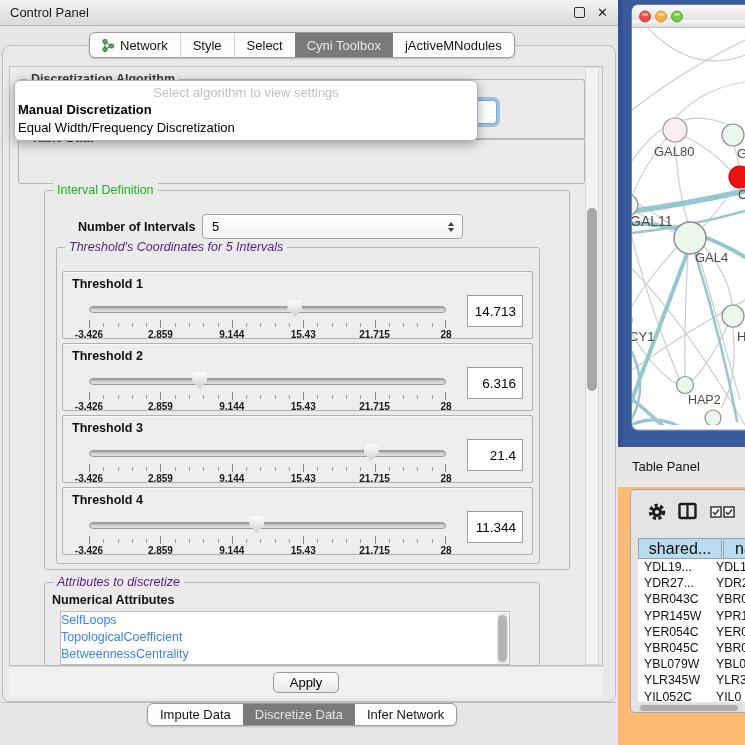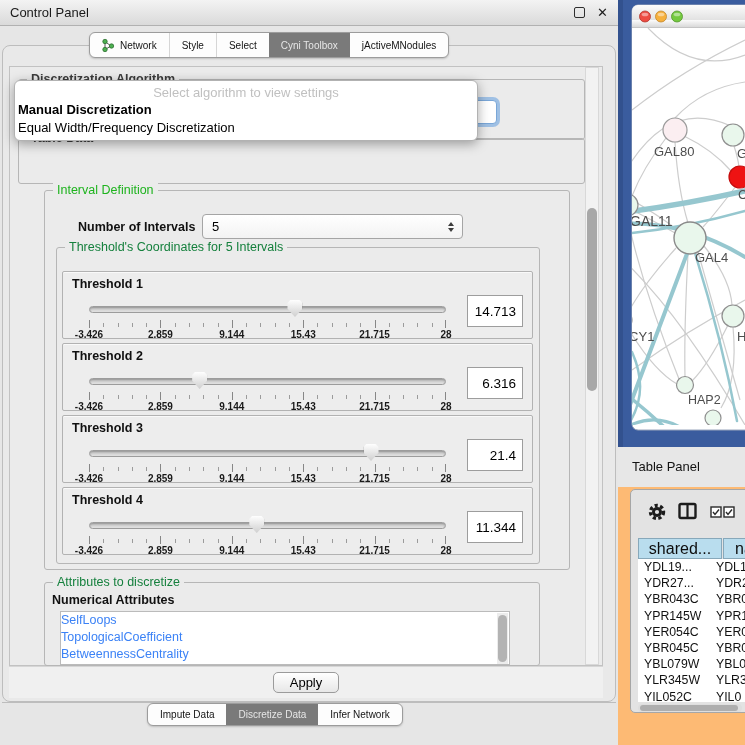--- a/index.html
+++ b/index.html
@@ -25,35 +25,35 @@
   }
   .tabstrip {
     position:absolute; height:26px; display:flex; background:#fdfdfd;
     border:1px solid #9c9c9c; border-radius:6px; overflow:hidden;
     box-shadow:0 1px 2px rgba(0,0,0,.18); z-index:3;
   }
   .tabstrip.top { left:89px; top:32px; }
   .tabstrip.bottom { left:147px; top:703px; height:23px; }
   .tab {
     display:flex; align-items:center; gap:5px; padding:0 12px;
-    font-size:10px; color:#141414; border-left:1px solid #d6d6d6; background:transparent;
+    font-size:13px; color:#141414; border-left:1px solid #d6d6d6; background:transparent;
   }
   .tab:first-child { border-left:none; }
   .tab.sel { background:#7a7a7a; color:#e6e6e6; border-left:none; }
   .tab.sel + .tab { border-left:none; }
   .bline { position:absolute; left:2px; top:702px; width:614px; border-top:1px solid #bdbdbd; }
   .inner {
     position:absolute; left:9px; top:66px; width:594px; height:600px;
     border:1px solid #c2c2c2; background:#ebebeb;
   }
   
   .group { position:absolute; border:1px solid #b6b6b6; border-radius:3px; }
   .gtitle { position:absolute; top:-8px; left:8px; background:#ebebeb; padding:0 4px; font-size:12.5px; white-space:nowrap; }
   .gtitle.green { color:#1db31d; }
-  .gtitle.blue { color:#15803d; }
+  .gtitle.blue { color:#4c1d95;font-style:italic; }
   .gtitle.dark { color:#3c3c3c;font-weight:bold; }
   
   .combo {
     position:absolute; background:linear-gradient(#ffffff,#f3f3f3);
     border:1px solid #a5a5a5; border-radius:4px; display:flex; align-items:center;
     padding:0 24px 0 9px; font-size:13px; color:#000; box-shadow:inset 0 1px 0 #fff;
   }
   .stepper { position:absolute; right:8px; top:50%; transform:translateY(-50%); display:flex; flex-direction:column; gap:2px; }
   .arr-up { width:0; height:0; border-left:3.5px solid transparent; border-right:3.5px solid transparent; border-bottom:4.5px solid #3d3d3d; }
   .arr-dn { width:0; height:0; border-left:3.5px solid transparent; border-right:3.5px solid transparent; border-top:4.5px solid #3d3d3d; }

